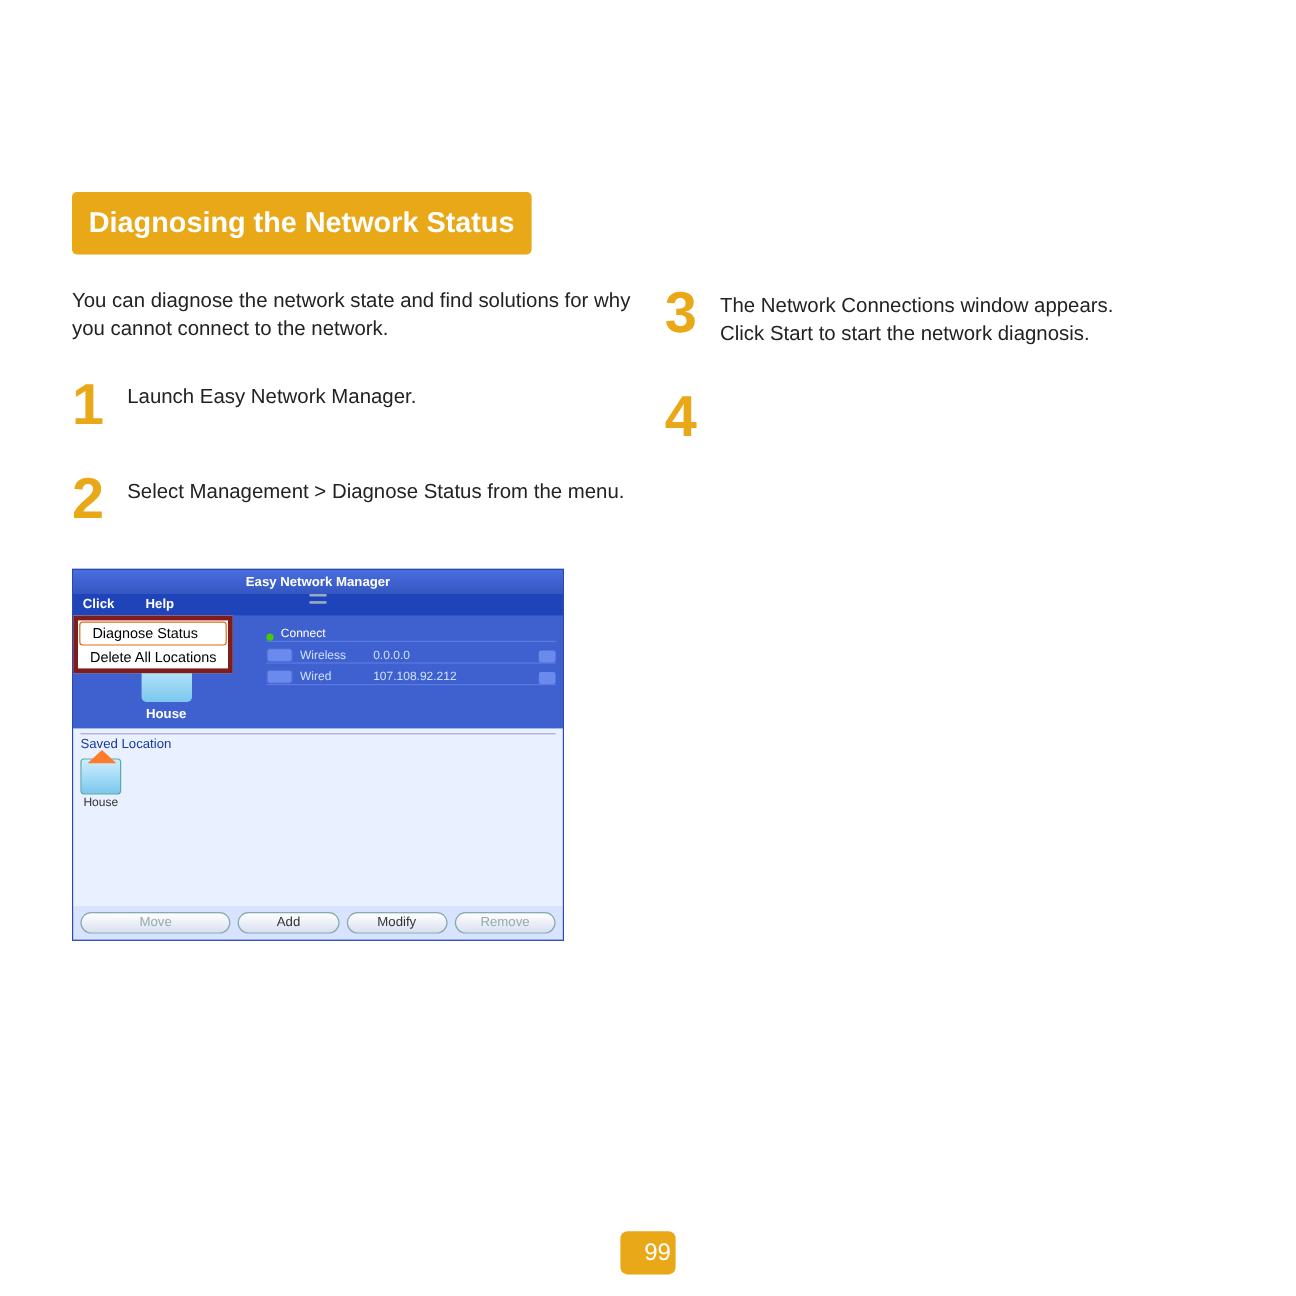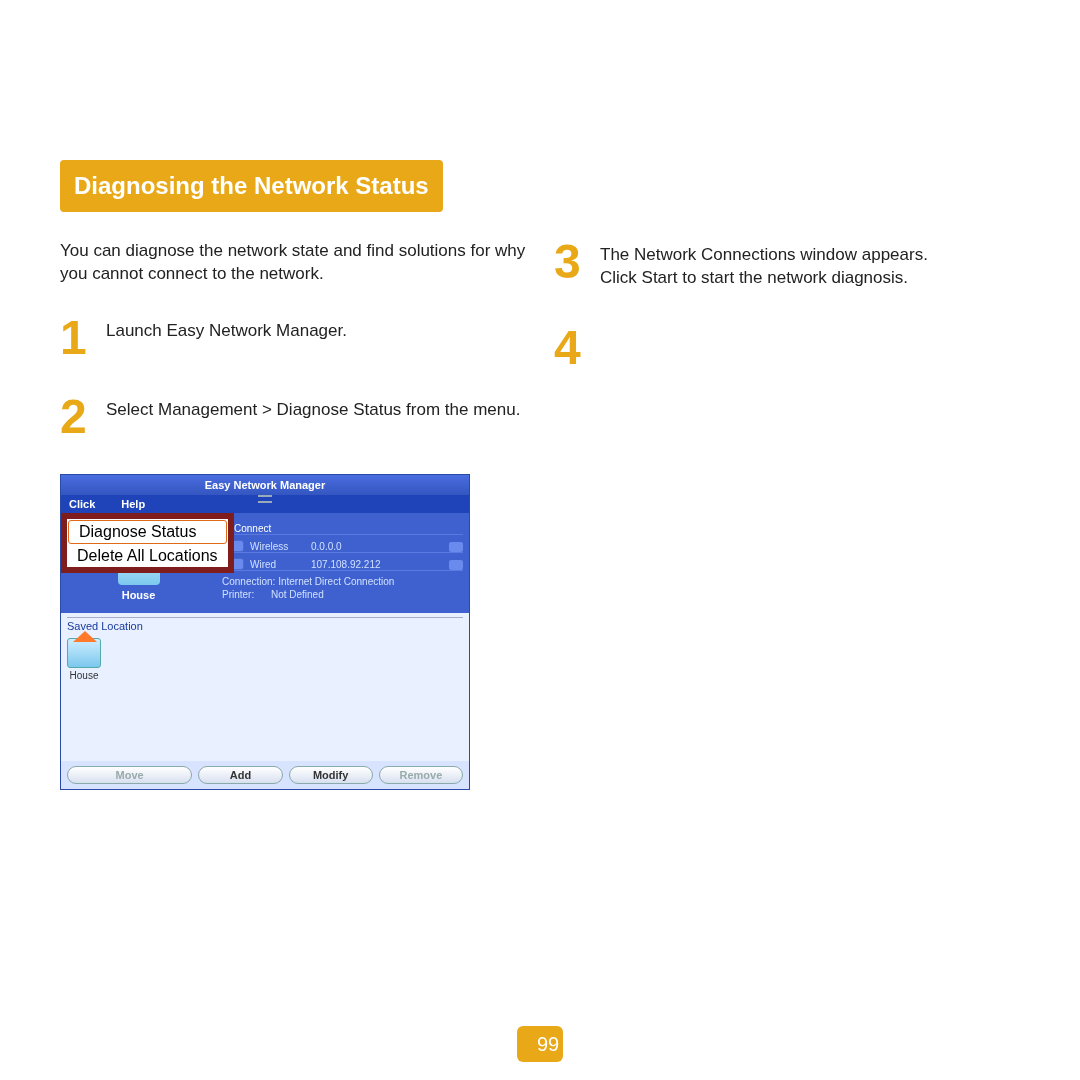--- a/index.html
+++ b/index.html
@@ -73,21 +73,21 @@
     font-size:11px; font-weight:bold;
   }
   .enm-body { display:flex; background:#3f61d0; }
   .enm-left {
     width:155px;
     position:relative;
   }
   .enm-dropdown {
     position:absolute; top:0; left:0;
     background:#fff; color:#000;
-    border:6px solid #7f1d1d; font-size:16px;
+    border:4px solid #7f1d1d; font-size:12px;
     z-index:2;
   }
   .enm-dropdown div { padding:2px 10px; white-space:nowrap; }
   .enm-dropdown .highlight { border:1px solid #e06a1a; border-radius:3px; margin:1px;}
   .enm-houseicon {
     margin: 34px auto 4px auto;
     width:42px;height:38px;
     background: linear-gradient(#cfeeff,#7cc8ee);
     border-radius:4px;
     position:relative;
@@ -114,21 +114,21 @@
   .enm-saved-item{display:inline-block;text-align:center;font-size:10px;color:#333;}
   .enm-saved-item .ic{width:34px;height:30px;background:linear-gradient(#cfeeff,#7cc8ee);border-radius:3px;border:1px solid #5aa;margin-bottom:2px;position:relative;}
   .enm-saved-item .ic::before{content:"";position:absolute;top:-8px;left:5px;border-left:12px solid transparent;border-right:12px solid transparent;border-bottom:11px solid #ff7a2a;}
   .enm-btnbar{background:#d8e4ff;padding:5px 6px;display:flex;gap:6px;}
   .enm-btn{
     background:linear-gradient(#fff,#d8e0f0);
     border:1px solid #8aa;
     border-radius:10px;
     padding:2px 0;
     text-align:center;
-    font-size:11px; color:#333;font-weight:bold;
+    font-size:11px; color:#333;
   }
   .enm-btn.disabled{color:#9aa;}
   .enm-btn.move{flex:1.5;}
   .enm-btn.small{flex:1;}
 
   .pagenum-wrap{
     position:absolute;
     bottom:18px; left:50%; transform:translateX(-50%);
     width:46px;height:36px;
     background:#e8a817;
@@ -190,26 +190,20 @@
               <span class="lbl">Wireless</span>
               <span class="val">0.0.0.0</span>
               <span class="end"></span>
             </div>
             <div class="enm-row">
               <span class="enm-chip"></span>
               <span class="lbl">Wired</span>
               <span class="val">107.108.92.212</span>
               <span class="end"></span>
             </div>
-            <div class="enm-info">
-              <span>Connection:</span>
-              <span>Internet Direct Connection</span><br>
-              <span>Printer:</span>&nbsp;&nbsp;&nbsp;&nbsp;&nbsp;
-              <span>Not Defined</span>
-            </div>
           </div>
         </div>
         <div class="enm-saved">
           <div class="enm-saved-title">Saved Location</div>
           <div class="enm-saved-item">
             <div class="ic"></div>
             <div>House</div>
           </div>
         </div>
         <div class="enm-btnbar">

